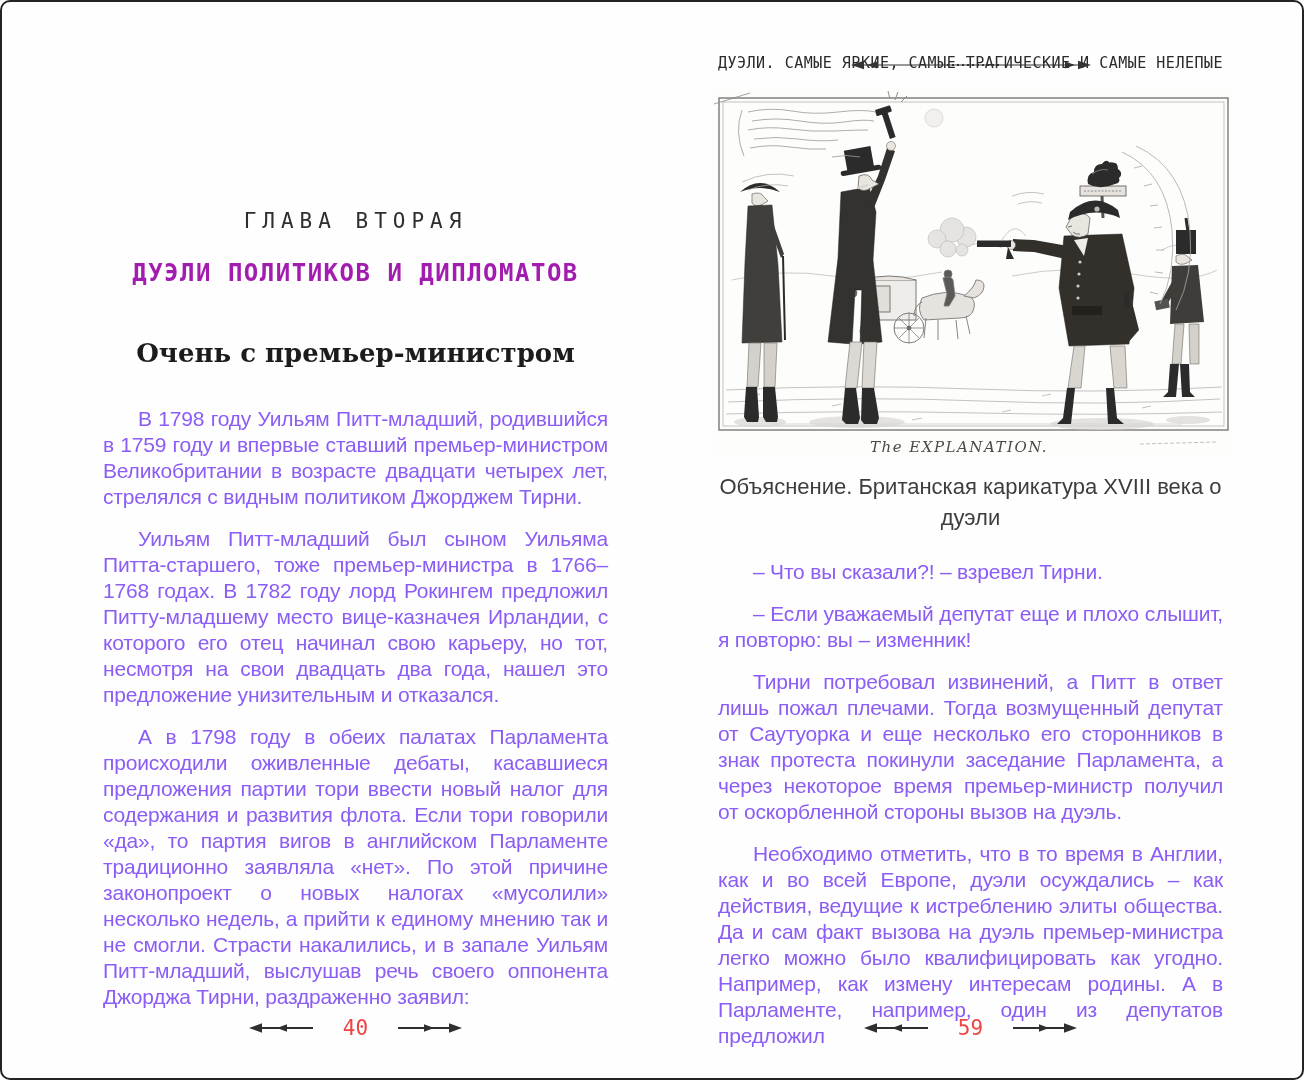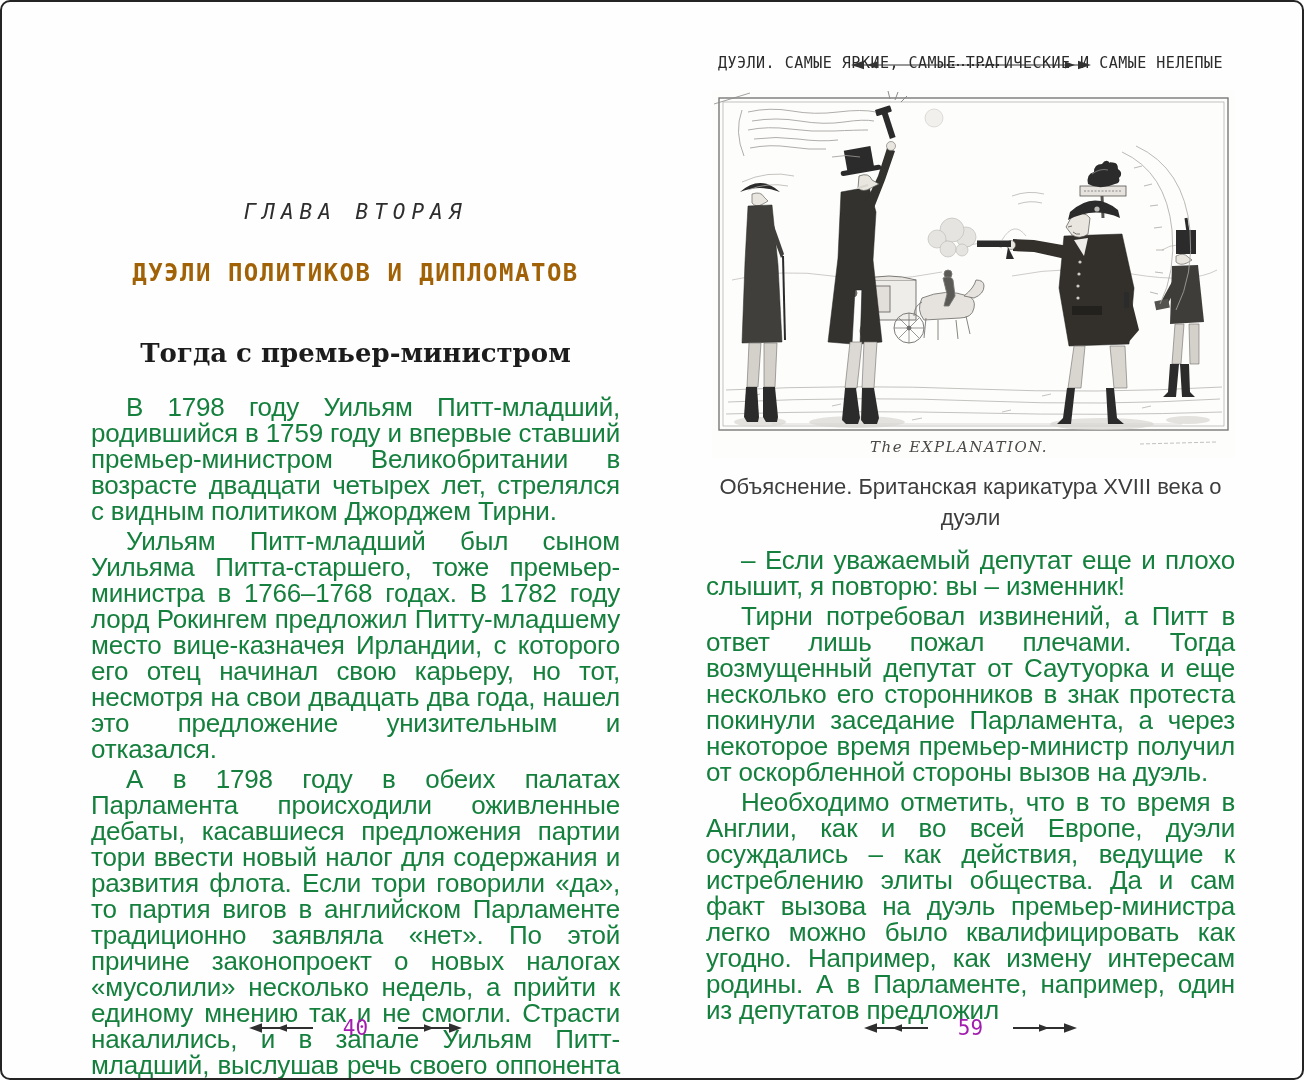--- a/index.html
+++ b/index.html
@@ -6,68 +6,68 @@
   .spread {
     position:relative; width:1304px; height:1080px; background:#fefefe;
     border:2px solid #242424; border-radius:10px; box-sizing:border-box; overflow:hidden;
     font-family:"Liberation Sans","DejaVu Sans",sans-serif; color:#2b2b2b;
   }
   .page { position:absolute; top:0; }
   .page-left  { left:85px;  width:537px; }
   .page-right { left:700px; width:537px; }
 
   .chapter-label {
-    position:absolute; top:198px; width:100%; text-align:center;
+    position:absolute; top:207px; width:100%; text-align:center;
     font-family:"DejaVu Sans Mono","Liberation Mono",monospace;
-    font-size:21px; letter-spacing:6px; color:#2e2e2e; white-space:nowrap;font-style:italic;
+    font-size:21px; letter-spacing:6px; color:#2e2e2e; white-space:nowrap;
   }
   .chapter-title {
     position:absolute; top:257px; width:100%; text-align:center;
     font-family:"DejaVu Sans Mono","Liberation Mono",monospace; font-weight:bold;
-    font-size:24px; letter-spacing:1.5px; color:#a16207; white-space:nowrap;
+    font-size:24px; letter-spacing:1.5px; color:#a21caf; white-space:nowrap;
   }
   .section-title {
     position:absolute; top:336px; width:100%; text-align:center;
     font-family:"DejaVu Serif","Liberation Serif",serif; font-weight:700;
     font-size:26px; color:#1c1c1c; white-space:nowrap;
   }
   .body-block { position:absolute; width:537px; }
   .body-left  { top:388px; }
   .body-right { top:541px; }
   p.body {
-    margin:4px; text-align:justify; text-indent:35px;
-    font-size:26px; line-height:26px; letter-spacing:-0.2px; color:#15803d;
+    margin:16px; text-align:justify; text-indent:35px;
+    font-size:21px; line-height:26px; letter-spacing:-0.2px; color:#8b5cf6;
   }
   .running-header {
     position:absolute; top:52px; width:100%; text-align:center;
     font-family:"DejaVu Sans Mono","Liberation Mono",monospace;
     font-size:15px; letter-spacing:0.5px; color:#2b2b2b; white-space:nowrap;
   }
   .header-rule { position:absolute; top:57px; left:50%; transform:translateX(-50%); }
   .engraving  { position:absolute; top:88px; left:10px; width:523px; height:368px; }
   .caption {
     position:absolute; top:470px; width:100%; text-align:center;
     font-size:22px; line-height:1.4; color:#3d3d3d;
   }
   .page-footer {
     position:absolute; top:1014px; width:100%;
     display:flex; align-items:center; justify-content:center; gap:28px;
     font-family:"DejaVu Sans Mono","Liberation Mono",monospace;
-    font-size:21px; color:#a21caf;
+    font-size:21px; color:#ef4444;
   }
 </style>
 </head>
 <body>
 
 <div class="spread">
 
   <div class="page page-left">
     <div class="chapter-label">ГЛАВА ВТОРАЯ</div>
     <div class="chapter-title">ДУЭЛИ ПОЛИТИКОВ И ДИПЛОМАТОВ</div>
-    <div class="section-title">Тогда с премьер-министром</div>
+    <div class="section-title">Очень с премьер-министром</div>
 
     <div class="body-block body-left">
       <p class="body">В 1798 году Уильям Питт-младший, родившийся в 1759 году и впервые ставший премьер-министром Великобритании в возрасте двадцати четырех лет, стрелялся с видным политиком Джорджем Тирни.</p>
       <p class="body">Уильям Питт-младший был сыном Уильяма Питта-старшего, тоже премьер-министра в 1766–1768 годах. В 1782 году лорд Рокингем предложил Питту-младшему место вице-казначея Ирландии, с которого его отец начинал свою карьеру, но тот, несмотря на свои двадцать два года, нашел это предложение унизительным и отказался.</p>
       <p class="body">А в 1798 году в обеих палатах Парламента происходили оживленные дебаты, касавшиеся предложения партии тори ввести новый налог для содержания и развития флота. Если тори говорили «да», то партия вигов в английском Парламенте традиционно заявляла «нет». По этой причине законопроект о новых налогах «мусолили» несколько недель, а прийти к единому мнению так и не смогли. Страсти накалились, и в запале Уильям Питт-младший, выслушав речь своего оппонента Джорджа Тирни, раздраженно заявил:</p>
     </div>
 
     <div class="page-footer">
       <svg width="66" height="14">
         <line x1="4" y1="7" x2="64" y2="7" stroke="#2f2f2f" stroke-width="1.8"></line>
@@ -258,20 +258,21 @@
 
       <text x="158" y="362" font-family="'DejaVu Serif','Liberation Serif',serif" font-size="15" font-style="italic" letter-spacing="1.5" fill="#4c4a46">The EXPLANATION.</text>
       <path d="M428,354 l76,-2" stroke="#b3b1ad" stroke-width="0.8" stroke-dasharray="4 2"></path>
     </svg>
 
     <div class="caption">
       <div>Объяснение. Британская карикатура XVIII века о дуэли</div>
     </div>
 
     <div class="body-block body-right">
+      <p class="body">– Что вы сказали?! – взревел Тирни.</p>
       <p class="body">– Если уважаемый депутат еще и плохо слышит, я повторю: вы – изменник!</p>
       <p class="body">Тирни потребовал извинений, а Питт в ответ лишь пожал плечами. Тогда возмущенный депутат от Саутуорка и еще несколько его сторонников в знак протеста покинули заседание Парламента, а через некоторое время премьер-министр получил от оскорбленной стороны вызов на дуэль.</p>
       <p class="body">Необходимо отметить, что в то время в Англии, как и во всей Европе, дуэли осуждались – как действия, ведущие к истреблению элиты общества. Да и сам факт вызова на дуэль премьер-министра легко можно было квалифицировать как угодно. Например, как измену интересам родины. А в Парламенте, например, один из депутатов предложил</p>
     </div>
 
     <div class="page-footer">
       <svg width="66" height="14">
         <line x1="4" y1="7" x2="64" y2="7" stroke="#2f2f2f" stroke-width="1.8"></line>
         <polygon points="0,7 13,2.2 13,11.8" fill="#2f2f2f"></polygon>
         <polygon points="28,7 38,3.2 38,10.8" fill="#2f2f2f"></polygon>

